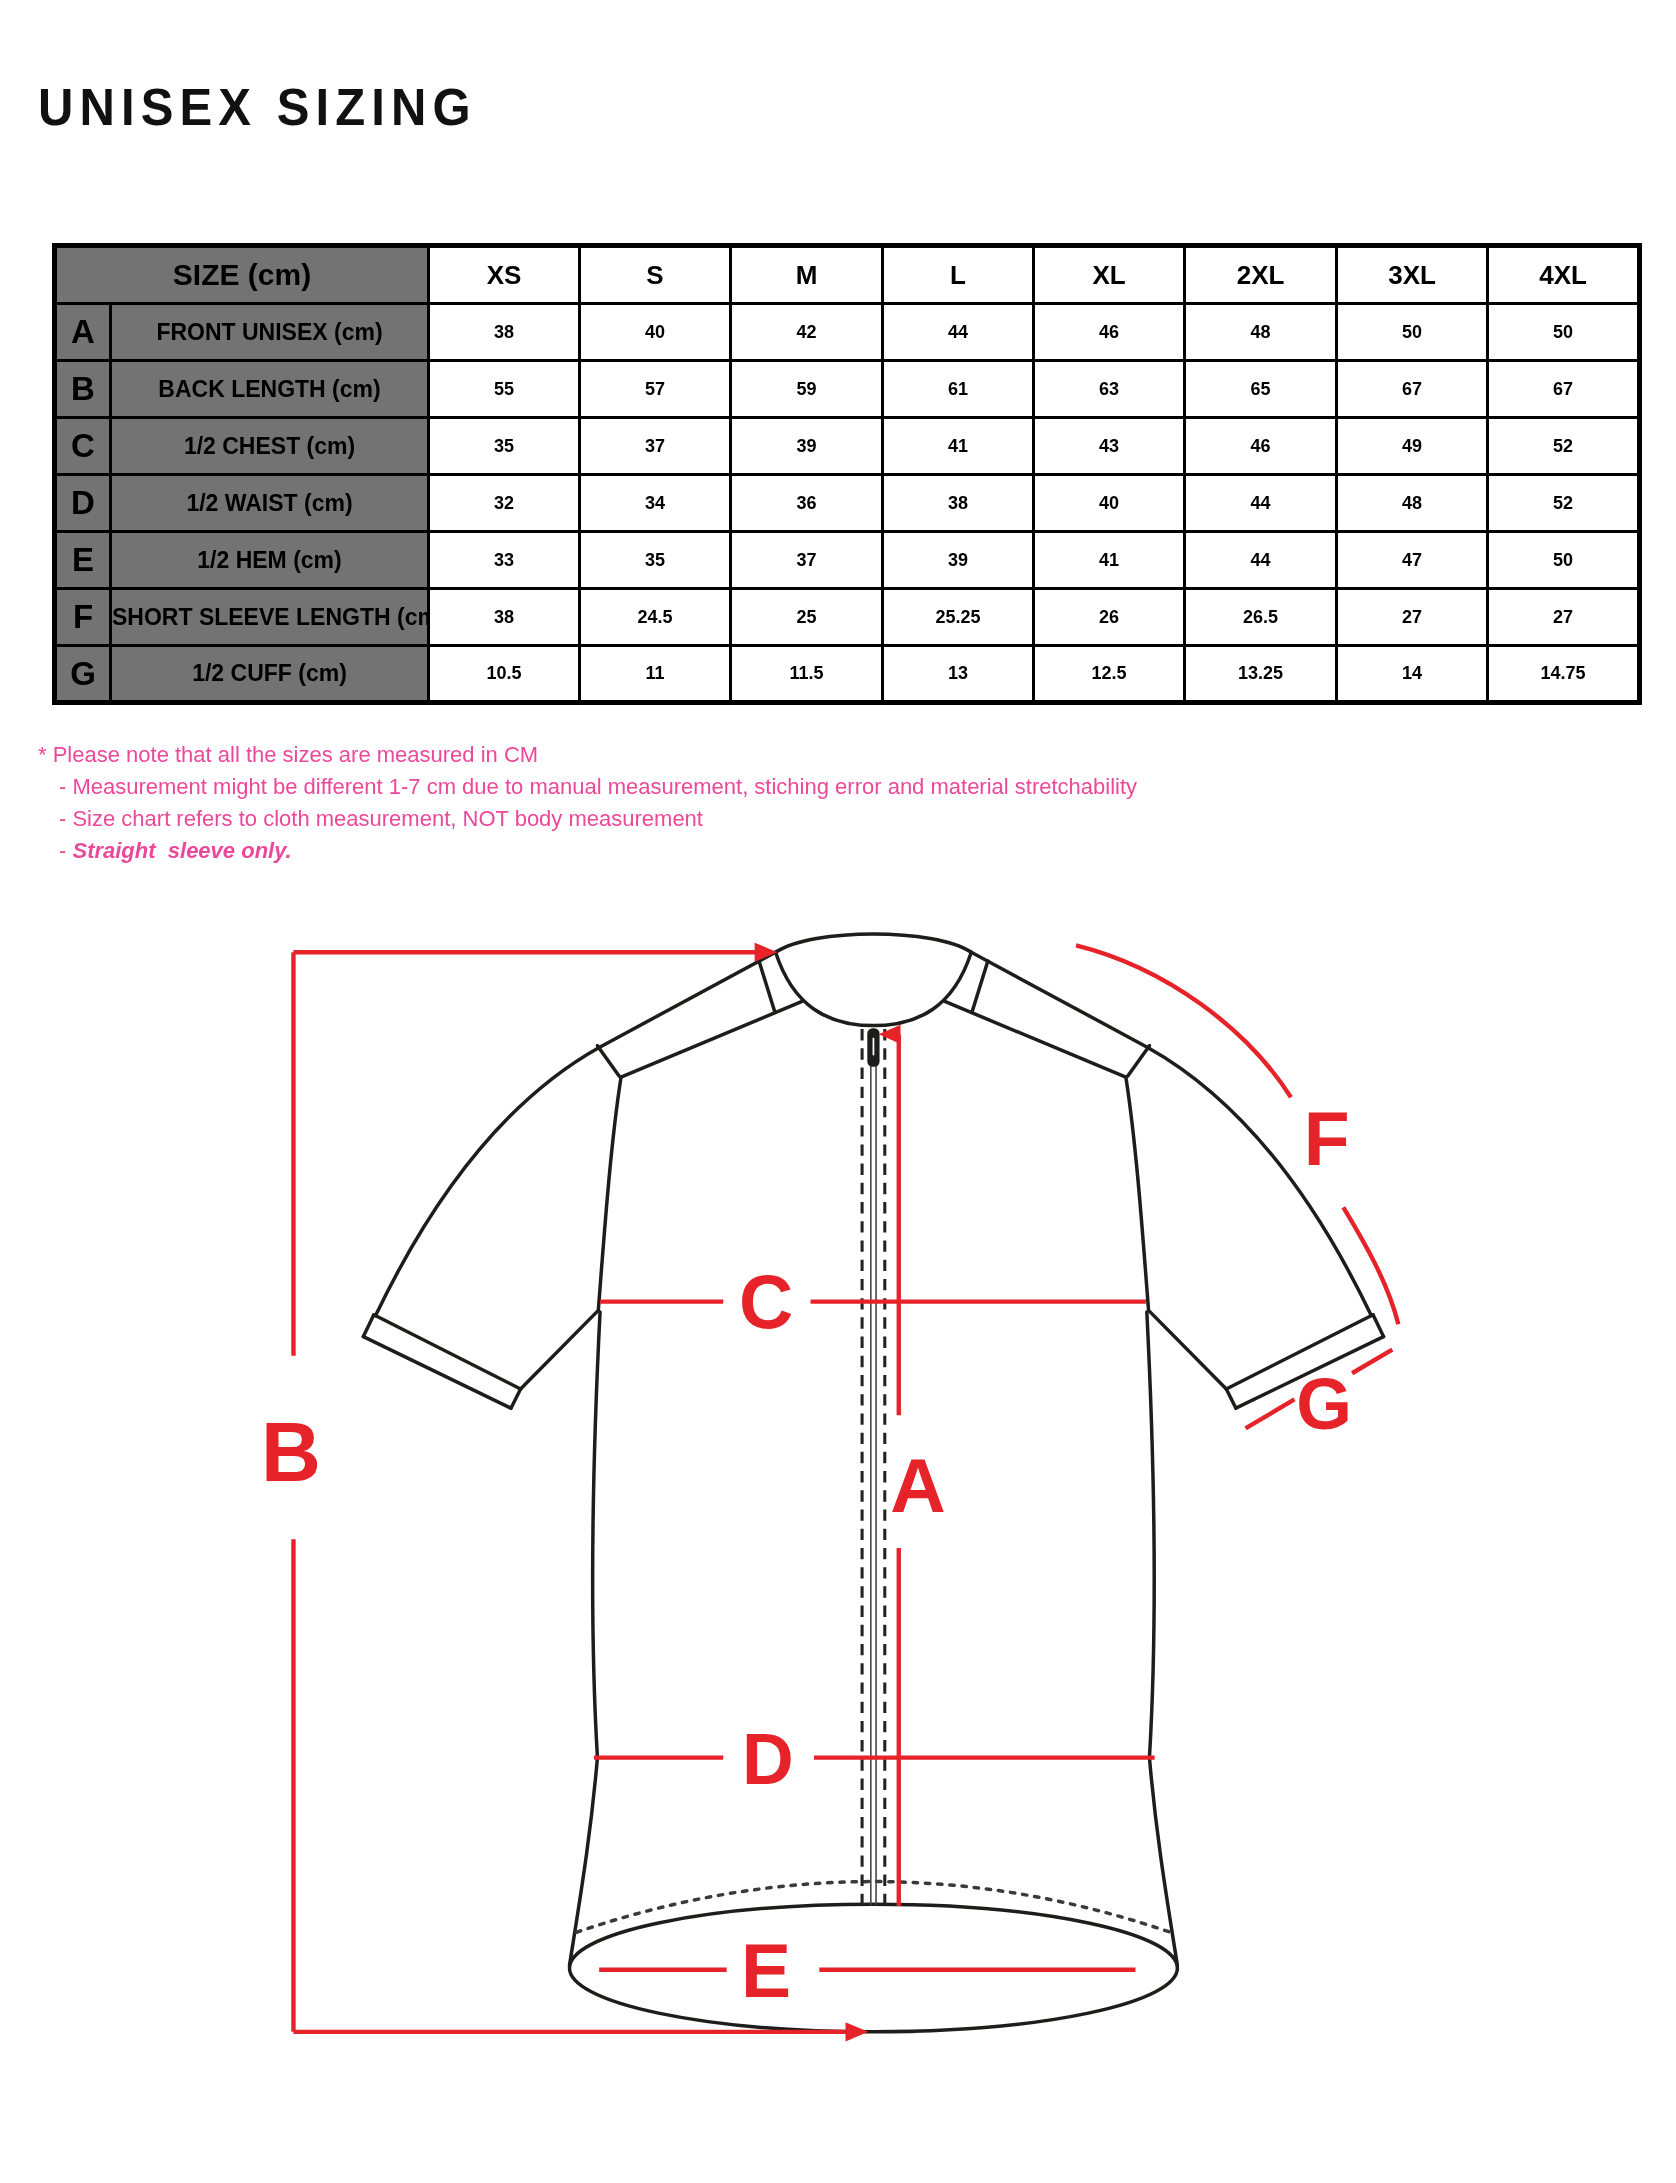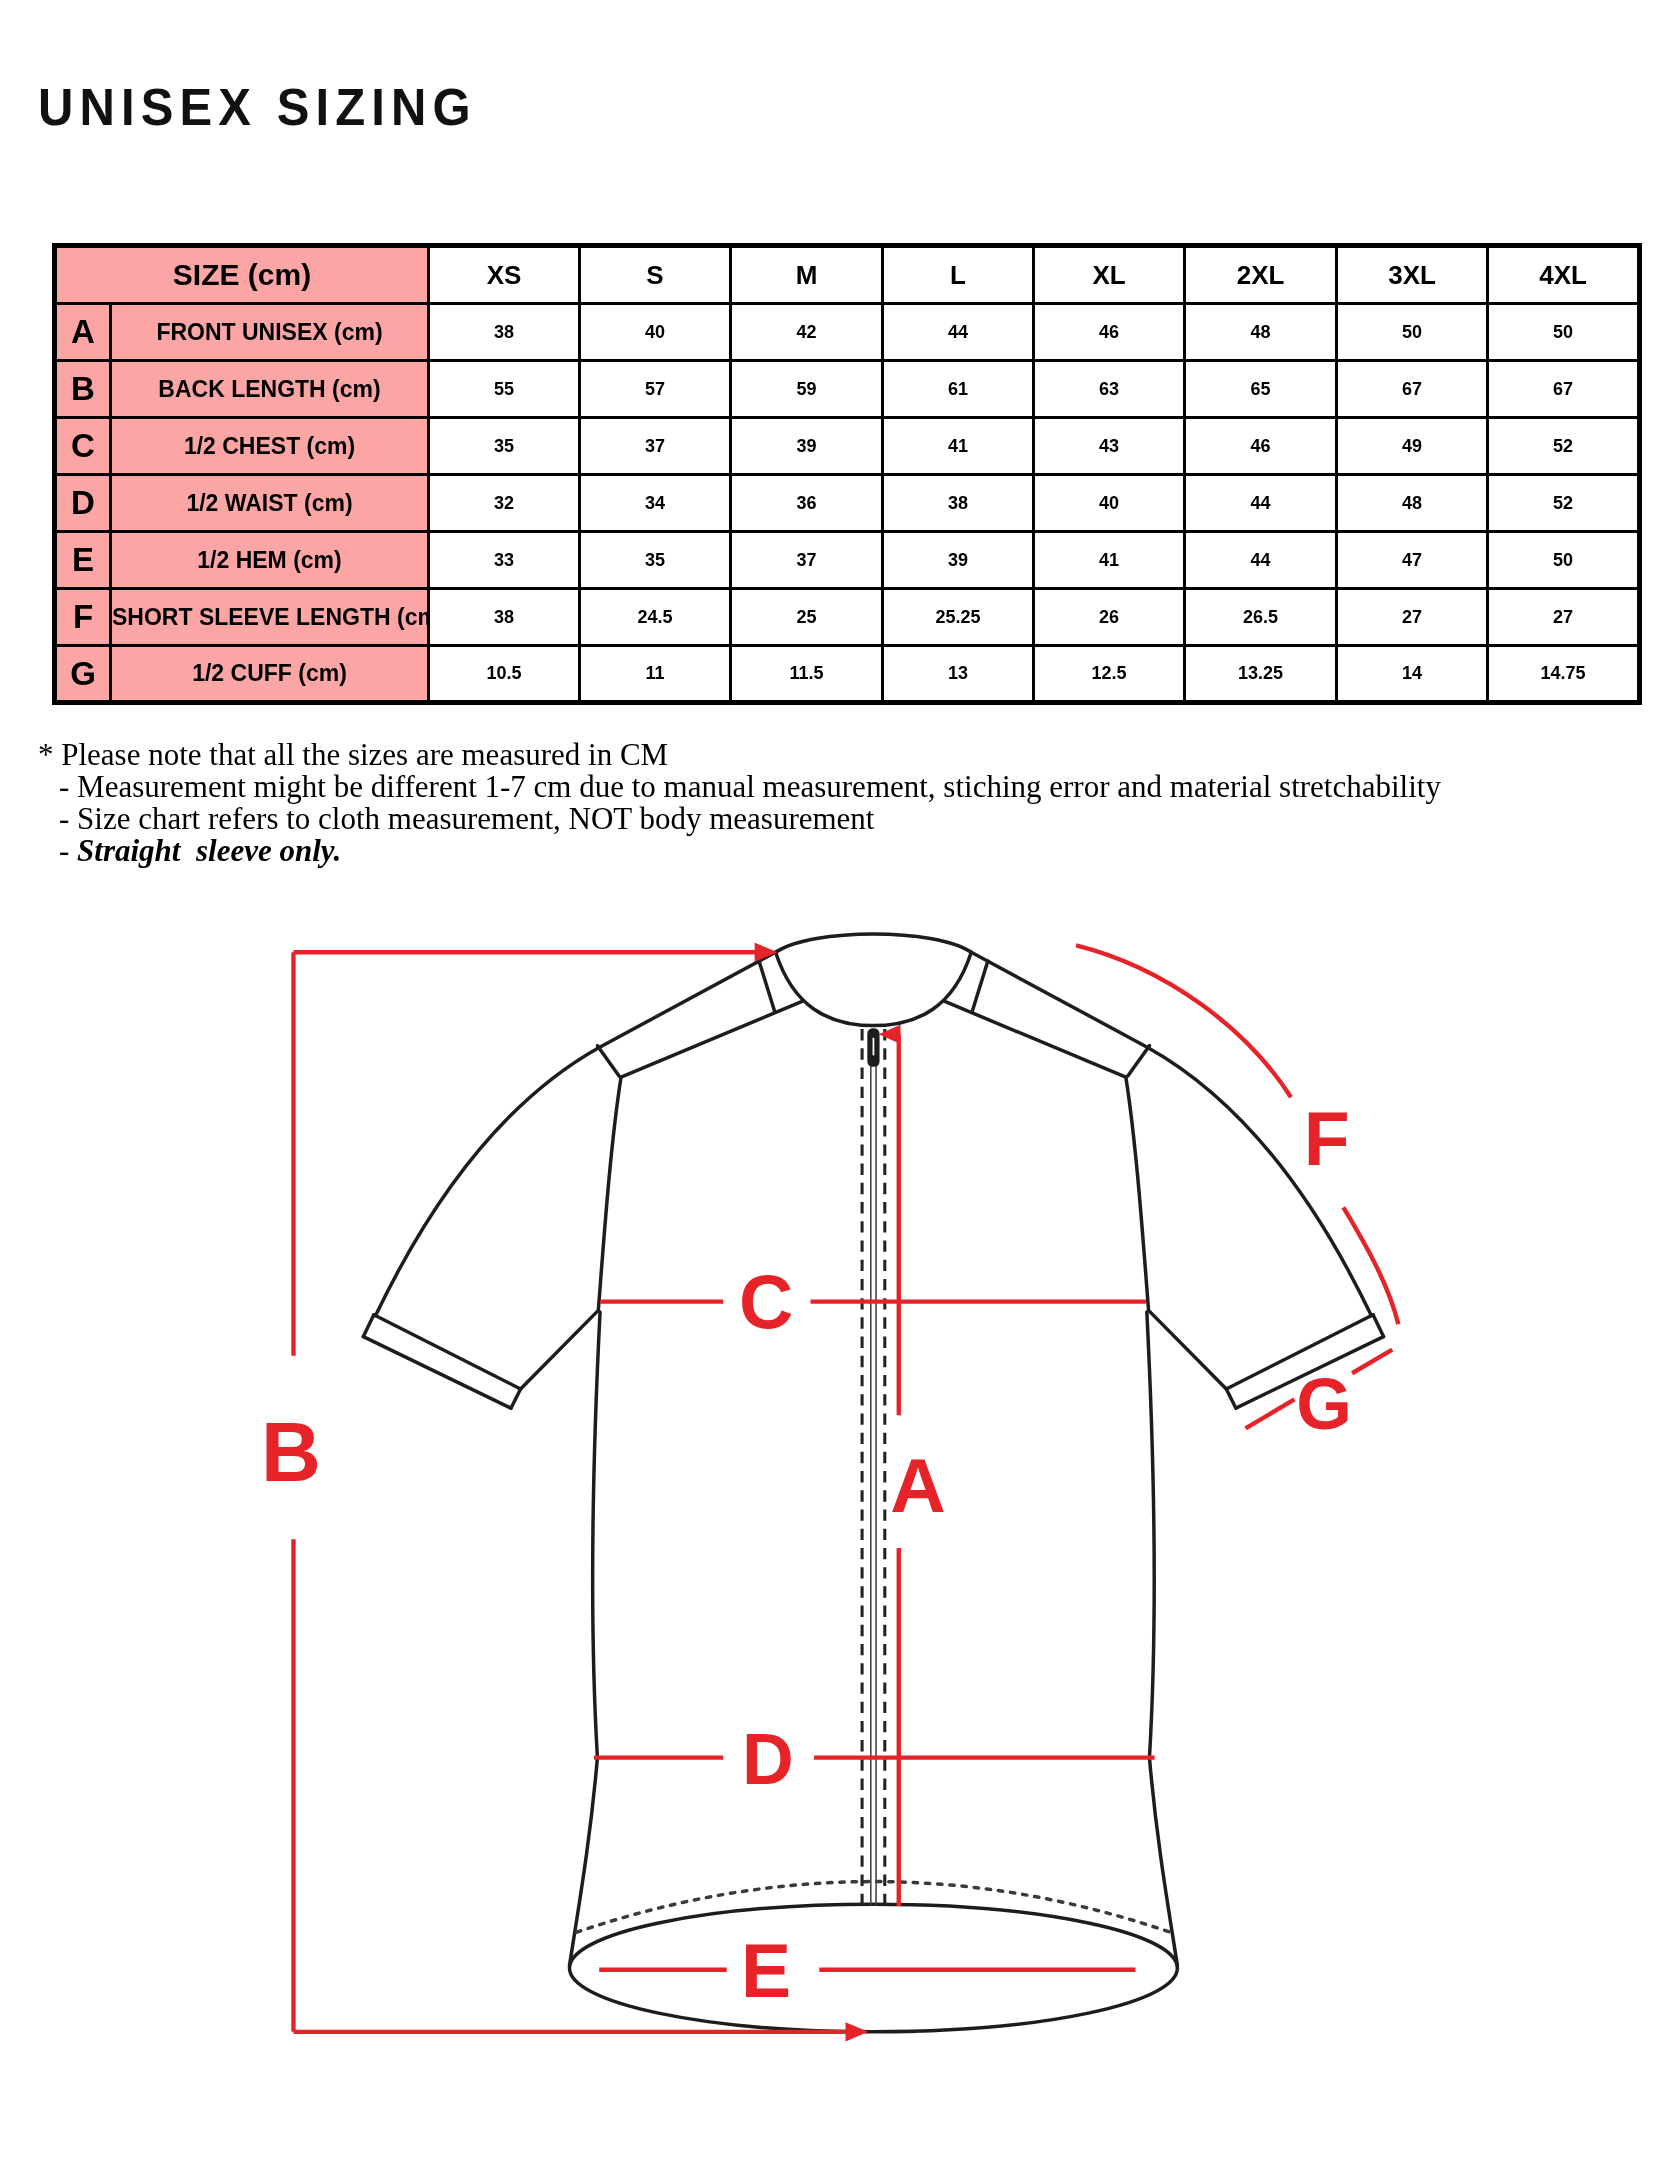--- a/index.html
+++ b/index.html
@@ -28,32 +28,32 @@
   }
   table.size-table td{
     border:3.5px solid #000;
     text-align:center;vertical-align:middle;
     padding:0;color:#000;
     font-weight:bold;
     overflow:hidden;white-space:nowrap;
   }
   tr.hdr{height:58px;}
   tr.data-row{height:57px;}
-  td.gray{background:#fca5a5;}
+  td.gray{background:#737373;}
   td.white{background:#ffffff;}
   td.size-label{font-size:30px;}
   td.size-col{font-size:26px;}
   td.letter{font-size:33px;}
   td.rowname{font-size:23px;letter-spacing:0px;}
   td.val{font-size:18px;margin-left:33px;}
   
   .notes{
     position:absolute;left:38px;top:739px;
-    font-size:31px;color:#000000;line-height:32px;
-    font-family:Liberation Serif, serif;
+    font-size:22px;color:#ec4899;line-height:32px;
+    font-family:Liberation Sans, sans-serif;
   }
   .notes .nline{white-space:pre-wrap;}
   .notes .indent{padding-left:21px;}
   .notes .bi{font-weight:bold;font-style:italic;}
   
   svg.diagram{position:absolute;left:0;top:0;}
   .jersey-stroke{stroke:#1d1d1b;fill:none;stroke-width:4;stroke-linecap:round;stroke-linejoin:round;}
   .red-stroke{stroke:#e62329;fill:none;stroke-width:5;stroke-linecap:butt;}
   .red-fill{fill:#e62329;}
   .red-label{fill:#e62329;font-family:"Liberation Sans",sans-serif;font-weight:bold;text-anchor:middle;}

